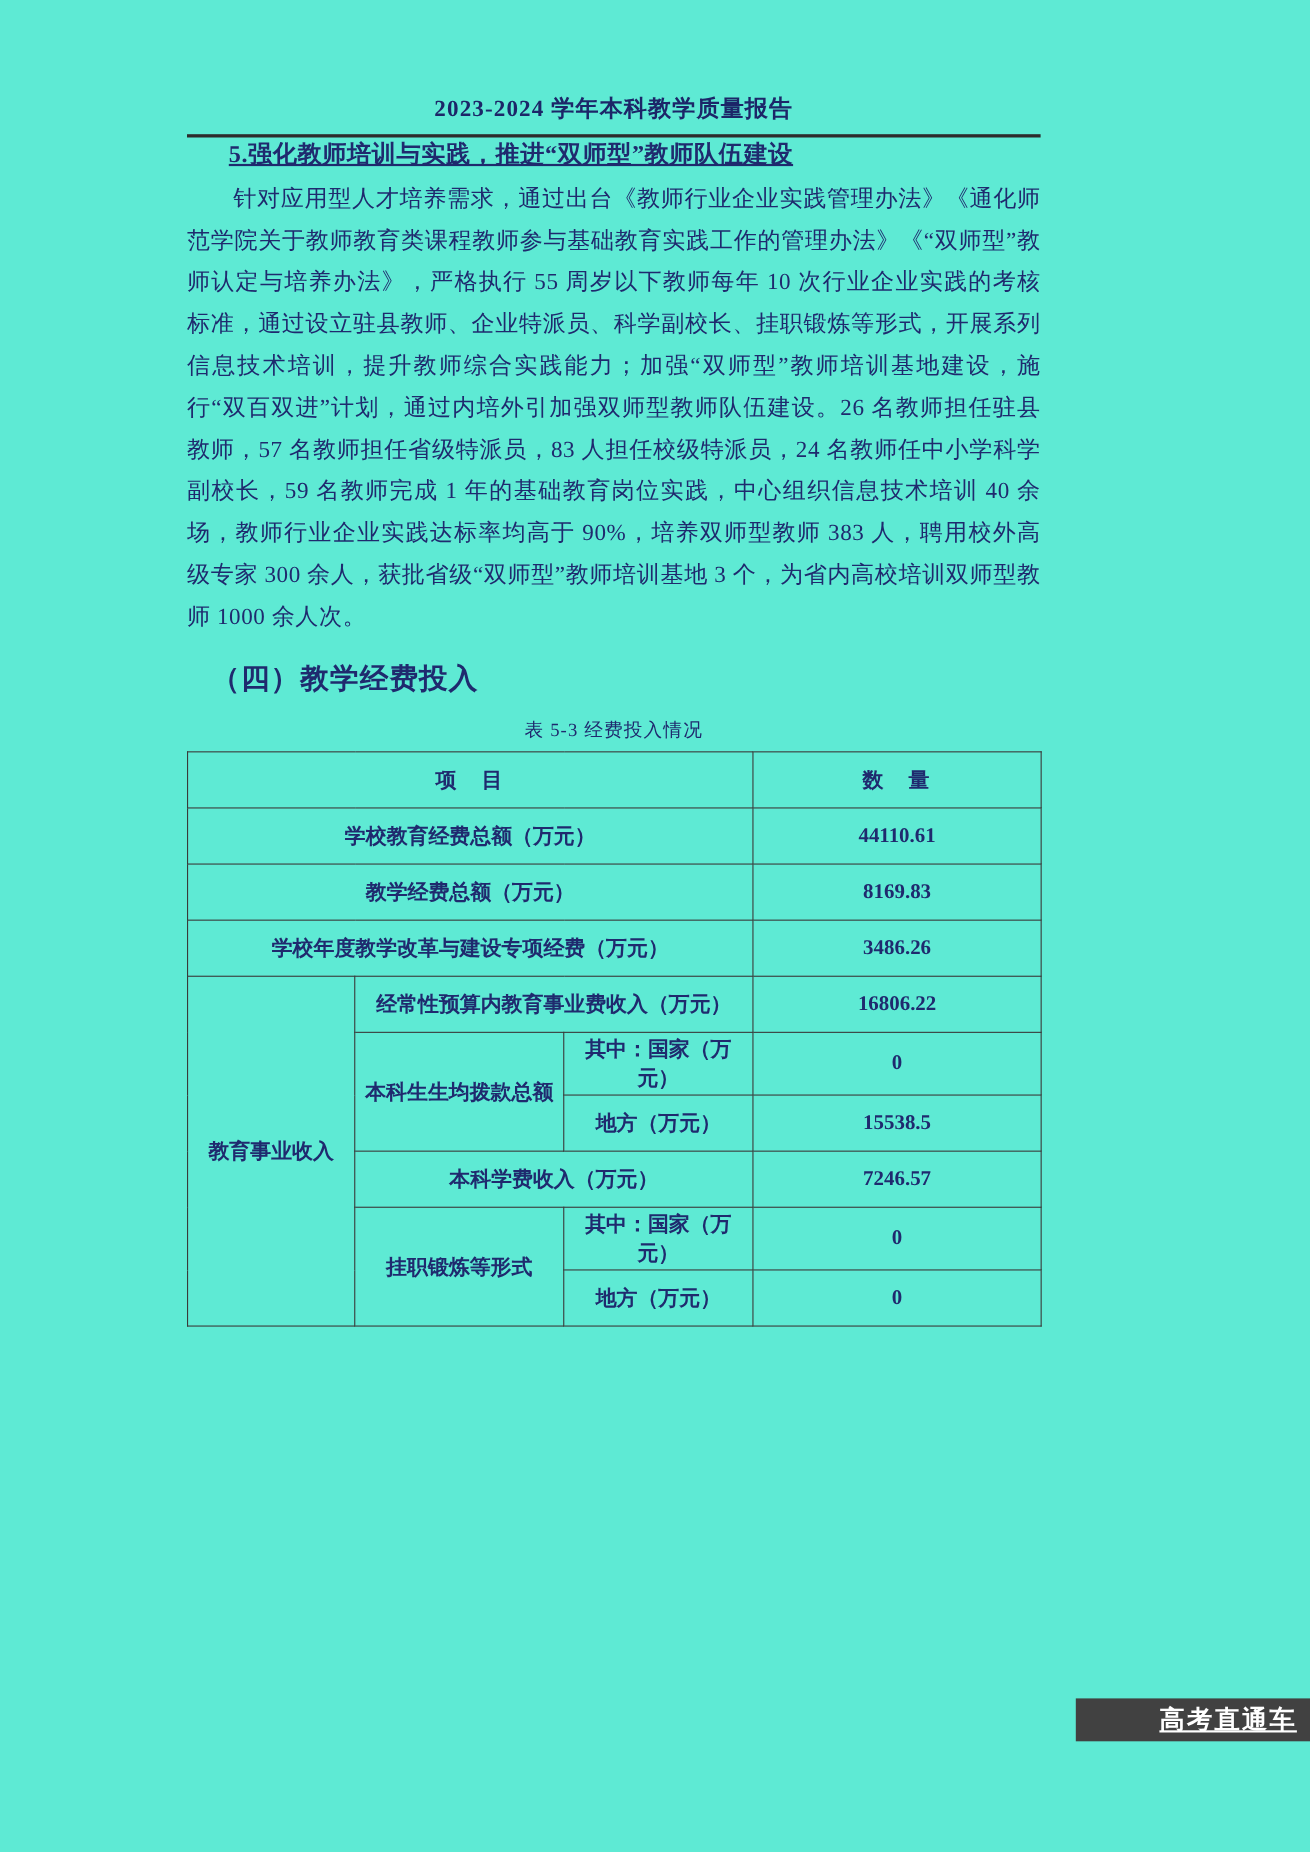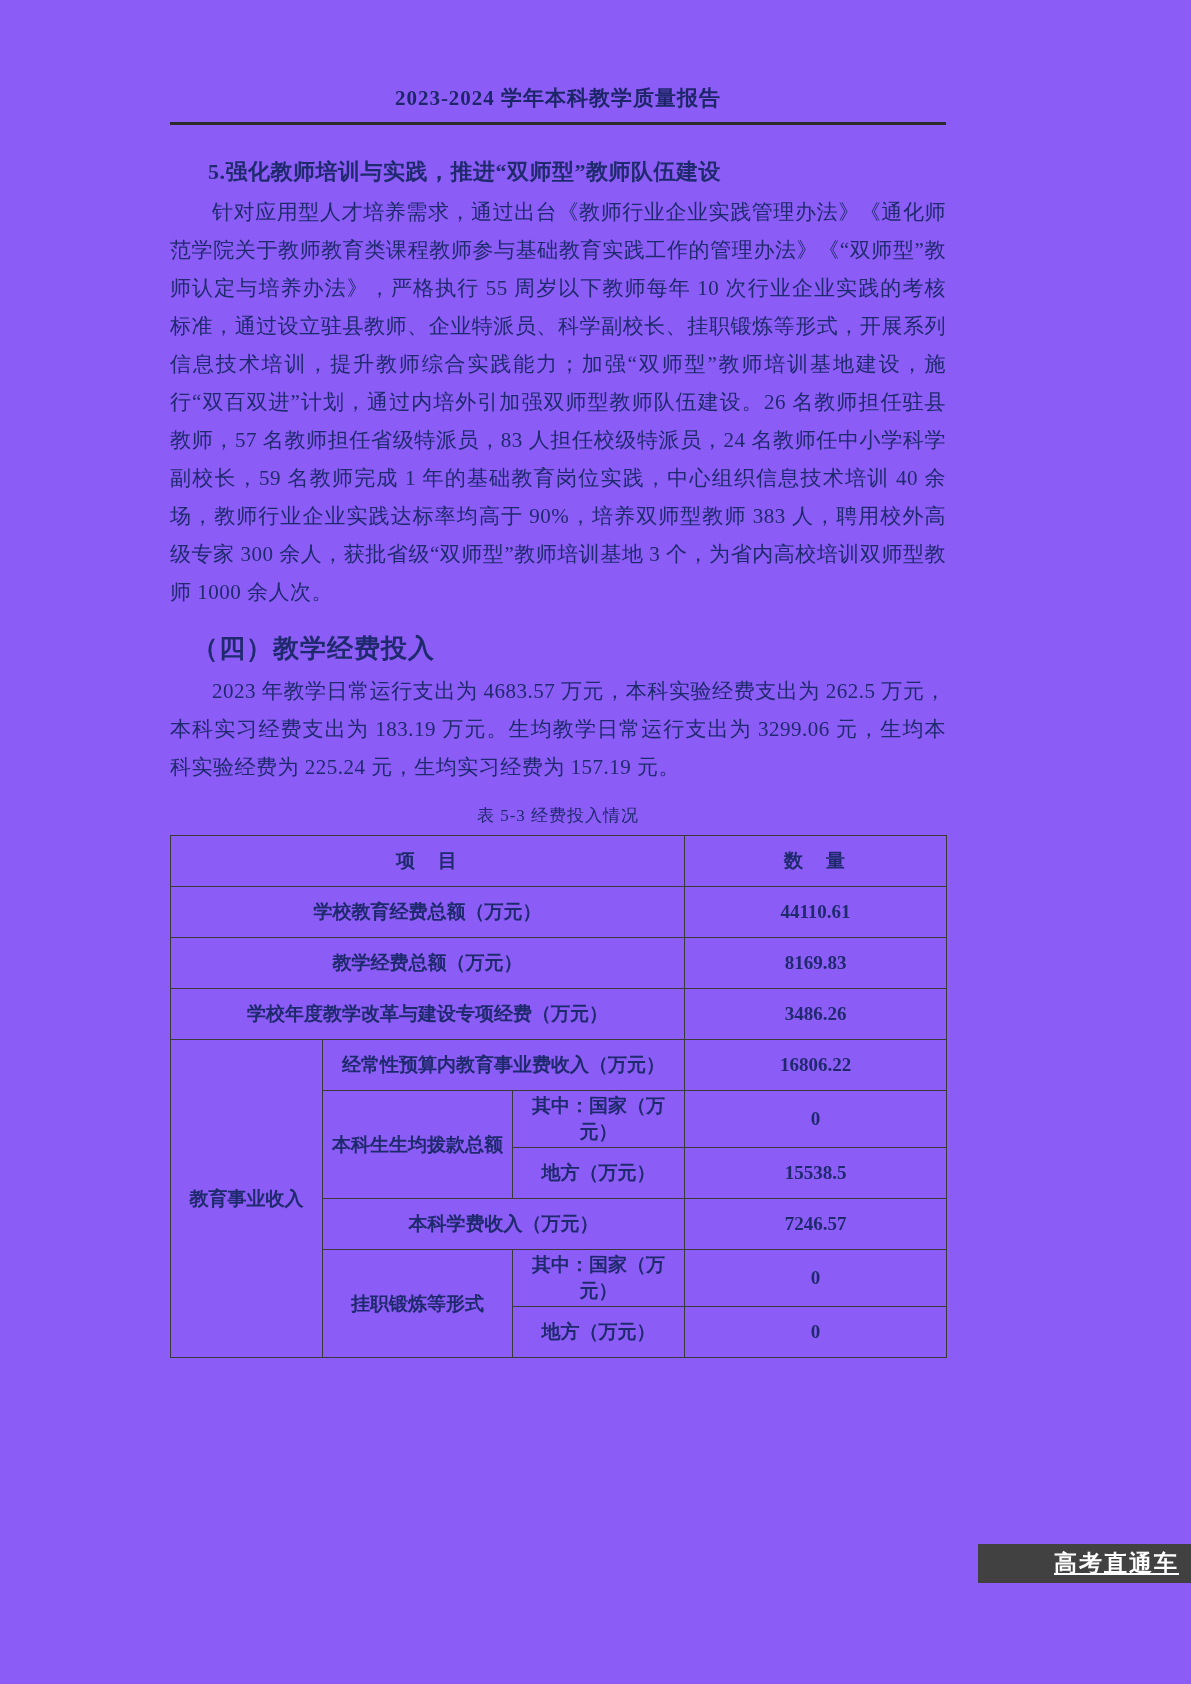--- a/index.html
+++ b/index.html
@@ -5,21 +5,21 @@
   * { margin:0; padding:0; box-sizing:border-box; }
   html,body { background:#ffffff; }
   body {
     width:1191px; height:1684px;
     font-family:"Liberation Serif","DejaVu Serif",serif;
     color:#1f2a6e;
   }
   .page {
     position:relative;
     width:1191px; height:1684px;
-    background:#8b5cf6;
+    background:#5eead4;
     overflow:hidden;
   }
   .content {
     margin-left:170px;
     width:776px;
     padding-top:84px;
   }
   .doc-header {
     text-align:center;
     border-bottom:3px solid #2c2c2c;
@@ -27,23 +27,23 @@
   }
   .doc-header-title {
     font-size:21px;
     font-weight:bold;
     letter-spacing:1px;
     color:#1c2668;
   }
   .h5 {
     font-size:22px;
     font-weight:bold;
-    margin-top:32px;
     padding-left:38px;
     letter-spacing:0.5px;
+    text-decoration:underline;
   }
   p.body {
     font-size:21px;
     line-height:38px;
     text-align:justify;
     text-indent:42px;
     margin-top:6px;
     letter-spacing:0.5px;
   }
   .h4 {
@@ -107,21 +107,20 @@
   <div class="content">
 
     <div class="doc-header">
       <div class="doc-header-title">2023-2024 学年本科教学质量报告</div>
     </div>
 
     <div class="h5">5.强化教师培训与实践，推进“双师型”教师队伍建设</div>
     <p class="body">针对应用型人才培养需求，通过出台《教师行业企业实践管理办法》《通化师范学院关于教师教育类课程教师参与基础教育实践工作的管理办法》《“双师型”教师认定与培养办法》，严格执行 55 周岁以下教师每年 10 次行业企业实践的考核标准，通过设立驻县教师、企业特派员、科学副校长、挂职锻炼等形式，开展系列信息技术培训，提升教师综合实践能力；加强“双师型”教师培训基地建设，施行“双百双进”计划，通过内培外引加强双师型教师队伍建设。26 名教师担任驻县教师，57 名教师担任省级特派员，83 人担任校级特派员，24 名教师任中小学科学副校长，59 名教师完成 1 年的基础教育岗位实践，中心组织信息技术培训 40 余场，教师行业企业实践达标率均高于 90%，培养双师型教师 383 人，聘用校外高级专家 300 余人，获批省级“双师型”教师培训基地 3 个，为省内高校培训双师型教师 1000 余人次。</p>
 
     <div class="h4">（四）教学经费投入</div>
-    <p class="body">2023 年教学日常运行支出为 4683.57 万元，本科实验经费支出为 262.5 万元，本科实习经费支出为 183.19 万元。生均教学日常运行支出为 3299.06 元，生均本科实验经费为 225.24 元，生均实习经费为 157.19 元。</p>
 
     <div class="table-caption">表 5-3 经费投入情况</div>
 
     <table class="funding">
       <colgroup>
         <col style="width:152px">
         <col style="width:190px">
         <col style="width:172px">
         <col style="width:262px">
       </colgroup>

